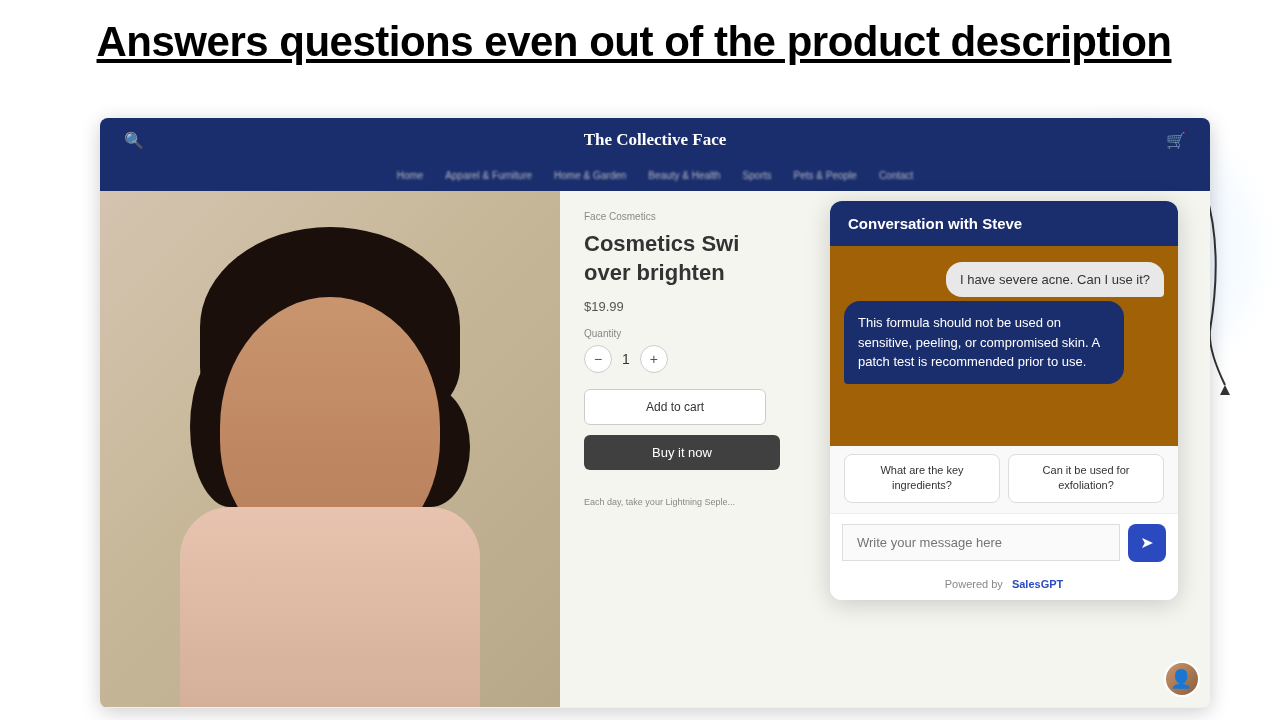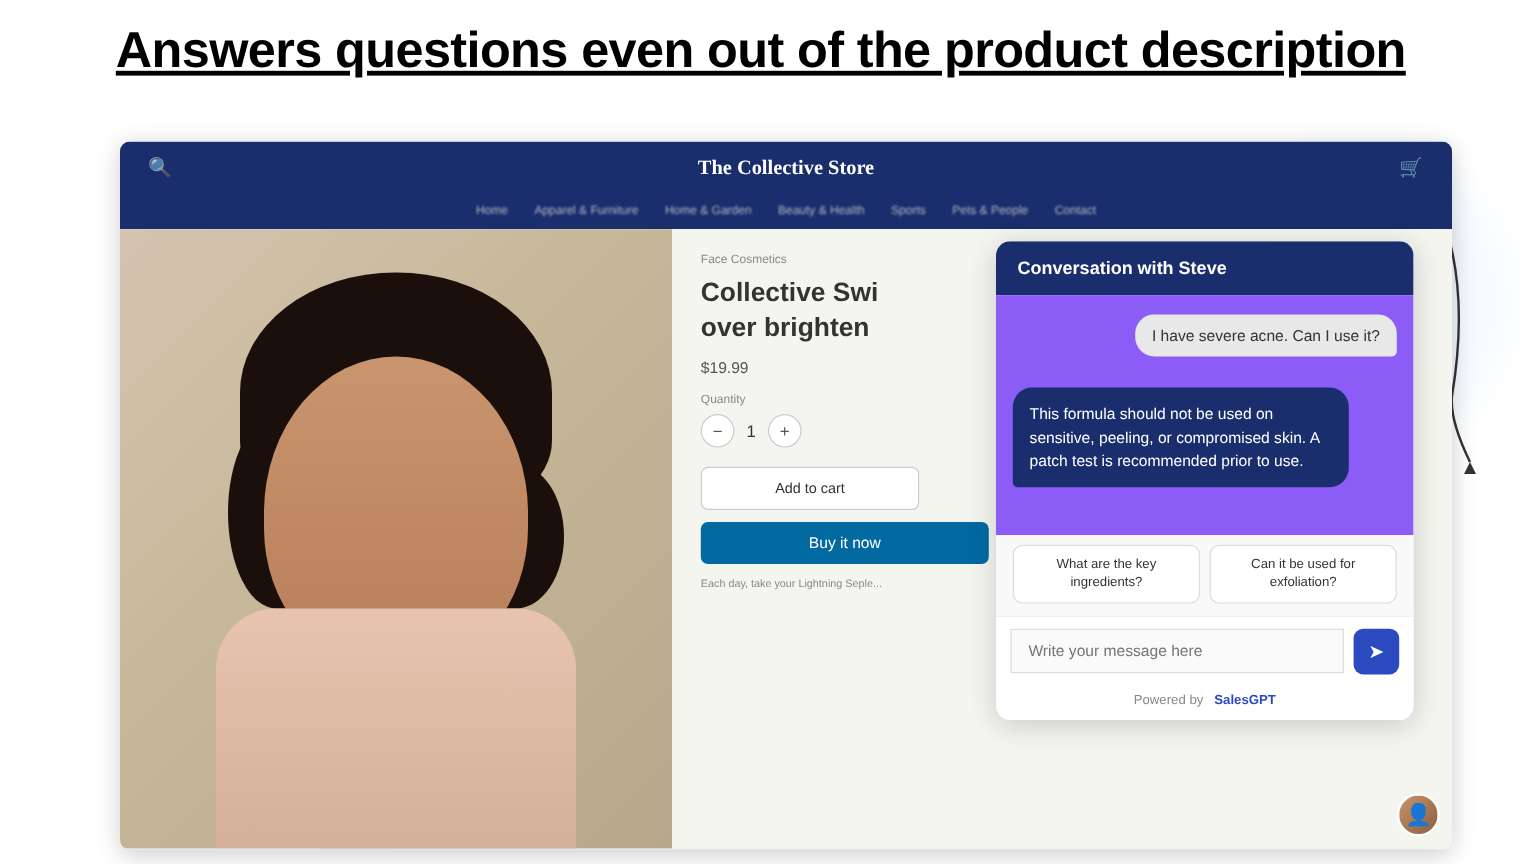--- a/index.html
+++ b/index.html
@@ -213,30 +213,30 @@
       border: 1px solid #ccc;
       border-radius: 6px;
       font-size: 12px;
       color: #333;
       cursor: pointer;
       text-align: center;
       margin-bottom: 10px;
       filter: blur(0.5px);
     }
     .buy-now-btn {
-      width: 240px;
+      width: 196px;
       padding: 10px 0;
-      background: #0369a1;
+      background: #404040;
       border: none;
       border-radius: 6px;
       font-size: 13px;
       color: #fff;
       cursor: pointer;
       text-align: center;
-      margin-bottom: 10px;
+      margin-bottom: 26px;
     }
     .product-desc {
       font-size: 9px;
       color: #888;
       line-height: 1.5;
       filter: blur(0.5px);
     }
 
     
     .chat-widget {
@@ -253,25 +253,25 @@
     }
     .chat-header {
       background: #1a2e6e;
       padding: 14px 18px;
       color: #fff;
       font-size: 15px;
       font-weight: bold;
     }
     .chat-messages {
       padding: 16px 14px 10px;
-      background: #8b5cf6;
+      background: #a16207;
       flex: 1;
       display: flex;
       flex-direction: column;
-      gap: 26px;
+      gap: 4px;
       min-height: 200px;
     }
     .chat-bubble-user {
       align-self: flex-end;
       background: #e8e8e8;
       border-radius: 16px 16px 4px 16px;
       padding: 10px 14px;
       font-size: 13px;
       color: #333;
       max-width: 240px;
@@ -412,21 +412,21 @@
 <svg class="arrow-svg" viewBox="0 0 80 270" fill="none" xmlns="http://www.w3.org/2000/svg">
   <path d="M10 10 Q60 80 40 200 Q38 220 55 255" stroke="#333" stroke-width="2" fill="none"></path>
   <polygon points="50,265 55,255 60,265" fill="#333"></polygon>
 </svg>
 
 <div class="screenshot-wrapper">
 
   <div class="store-nav">
     <div class="store-nav-top">
       <span class="store-nav-icon">🔍</span>
-      <span class="store-nav-title">The Collective Store</span>
+      <span class="store-nav-title">The Collective Face</span>
       <span class="store-nav-icon">🛒</span>
     </div>
     <div class="store-nav-links nav-blur">
       <a class="store-nav-link">Home</a>
       <a class="store-nav-link">Apparel &amp; Furniture</a>
       <a class="store-nav-link">Home &amp; Garden</a>
       <a class="store-nav-link">Beauty &amp; Health</a>
       <a class="store-nav-link">Sports</a>
       <a class="store-nav-link">Pets &amp; People</a>
       <a class="store-nav-link">Contact</a>
@@ -442,21 +442,21 @@
         <div class="person-hair-side-left"></div>
         <div class="person-hair-side-right"></div>
         <div class="person-head"></div>
         <div class="person-body"></div>
       </div>
     </div>
 
     <div class="product-details">
       <div class="product-category">Face Cosmetics</div>
       <div class="product-name">
-        <span>Collective Swi</span><br>
+        <span>Cosmetics Swi</span><br>
         <span>over brighten</span>
       </div>
       <div class="product-price">$19.99</div>
       <div class="product-quantity-label">Quantity</div>
       <div class="quantity-controls">
         <div class="qty-btn">−</div>
         <span class="qty-value">1</span>
         <div class="qty-btn">+</div>
       </div>
       <div class="add-to-cart-btn">Add to cart</div>

